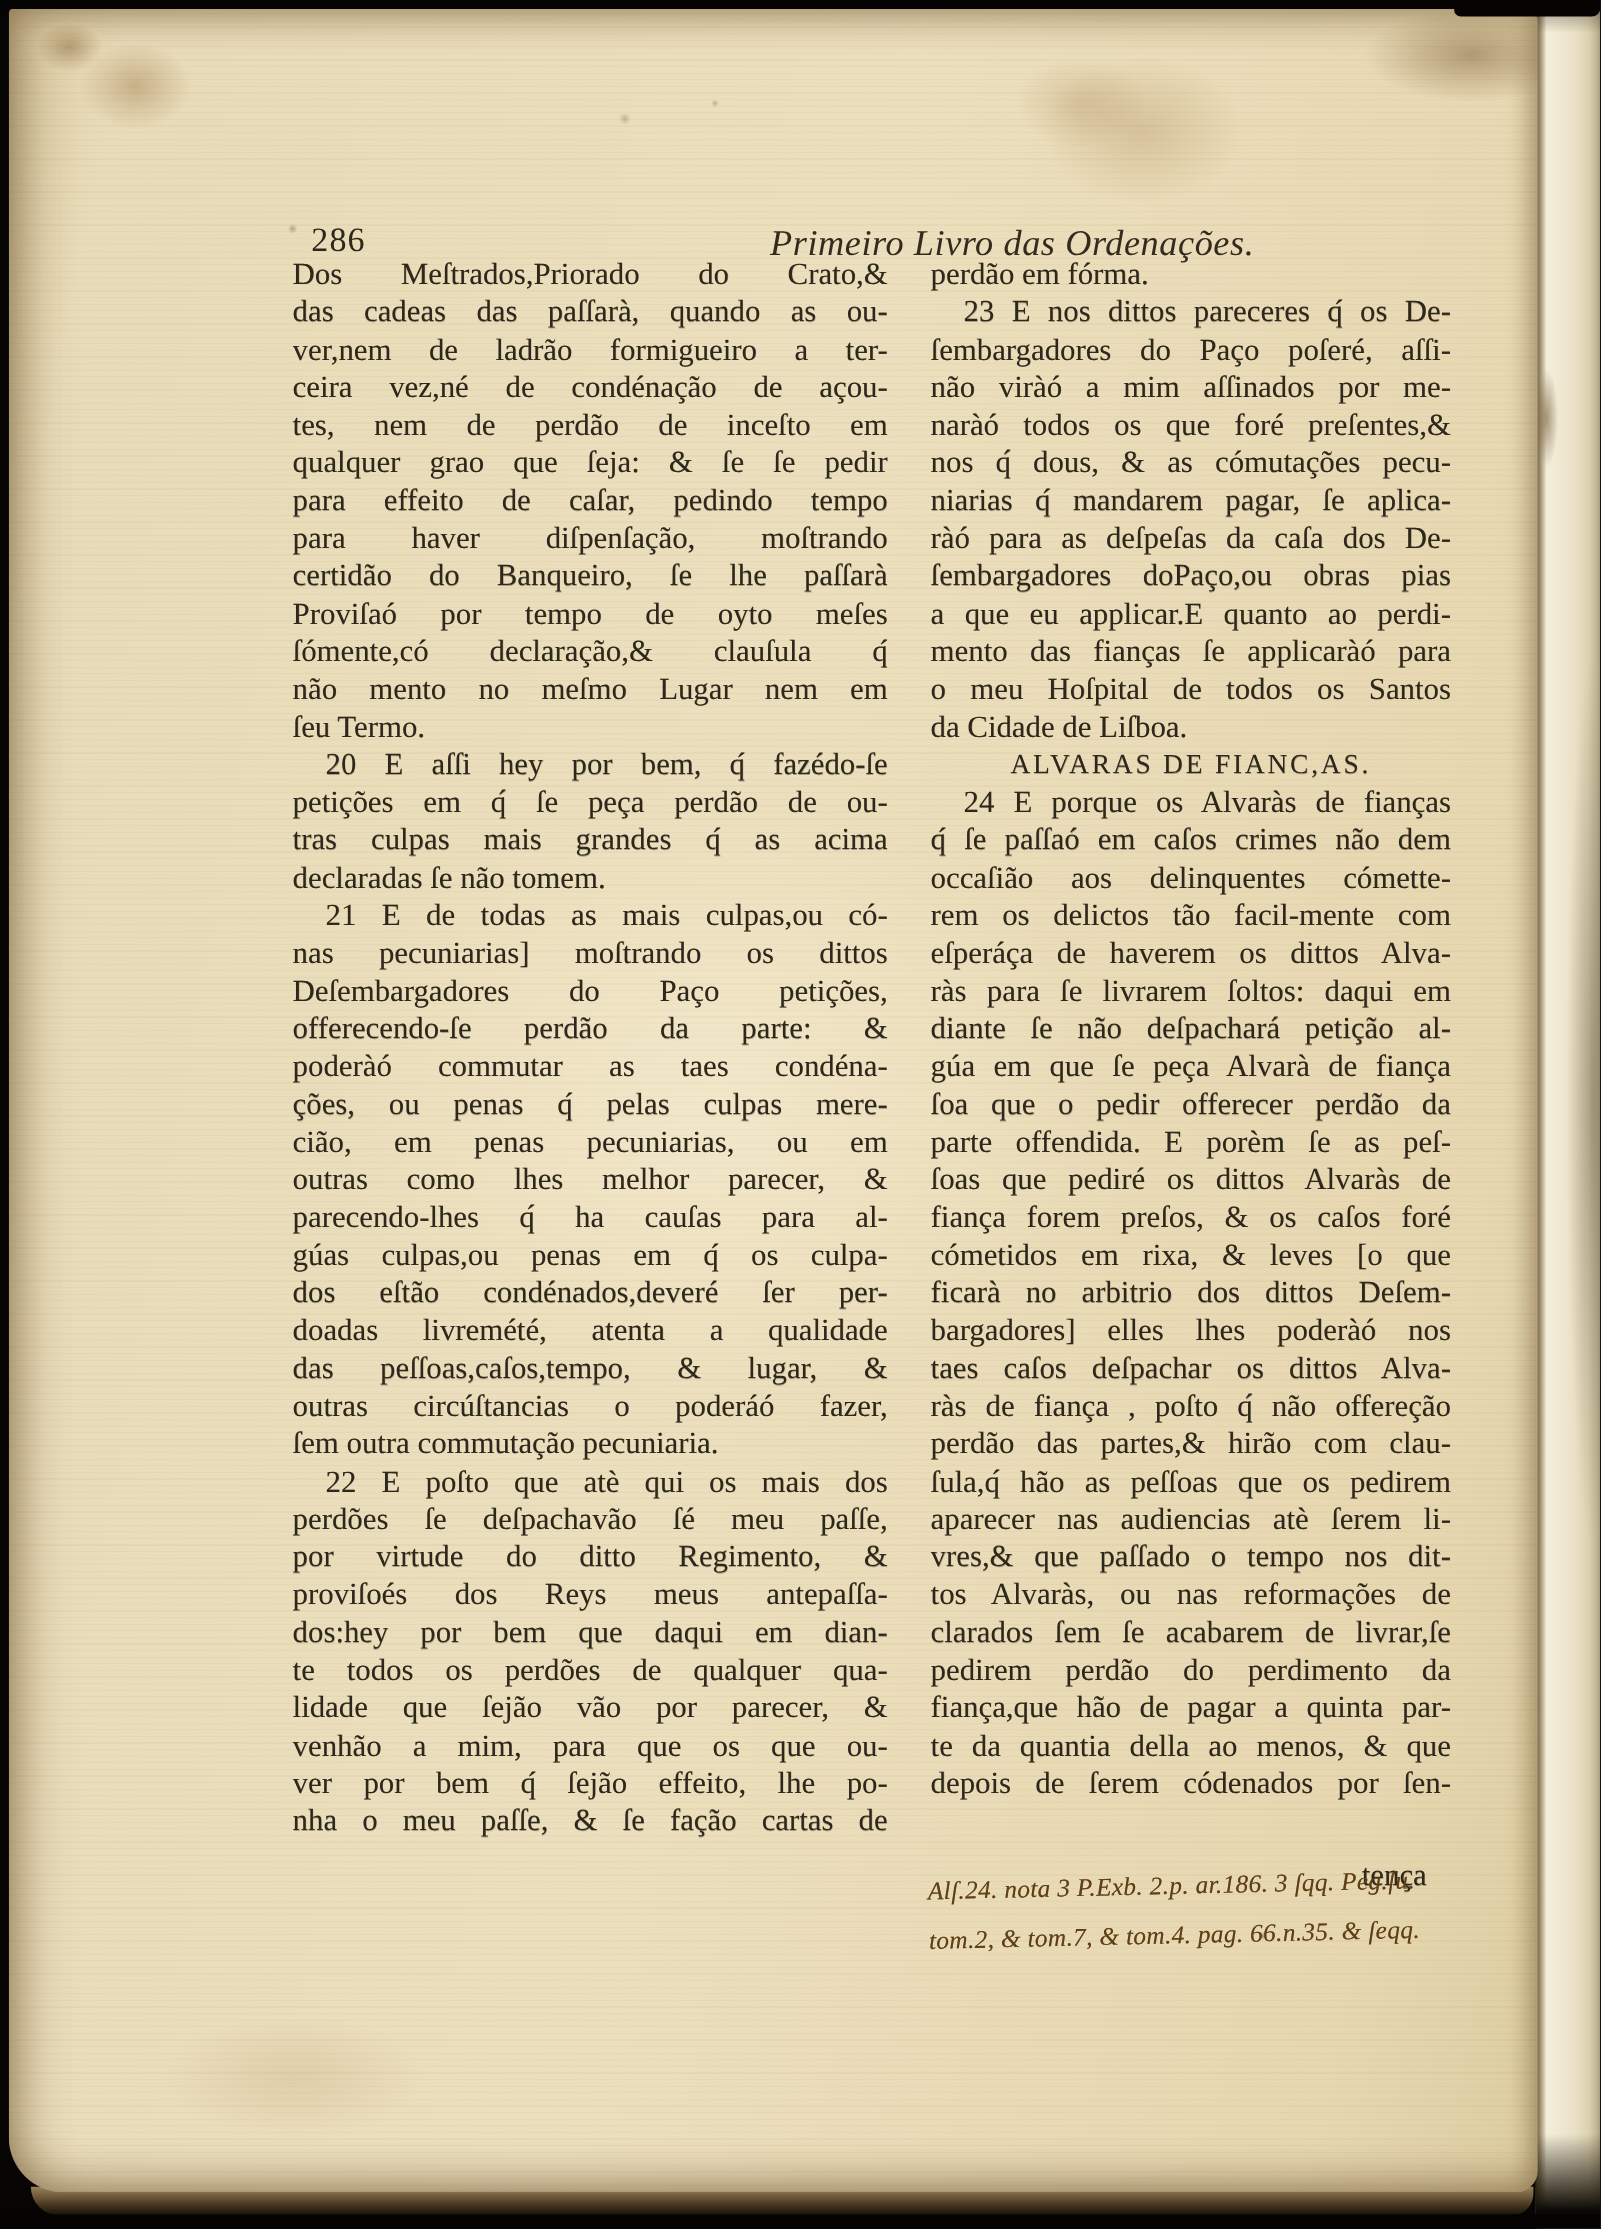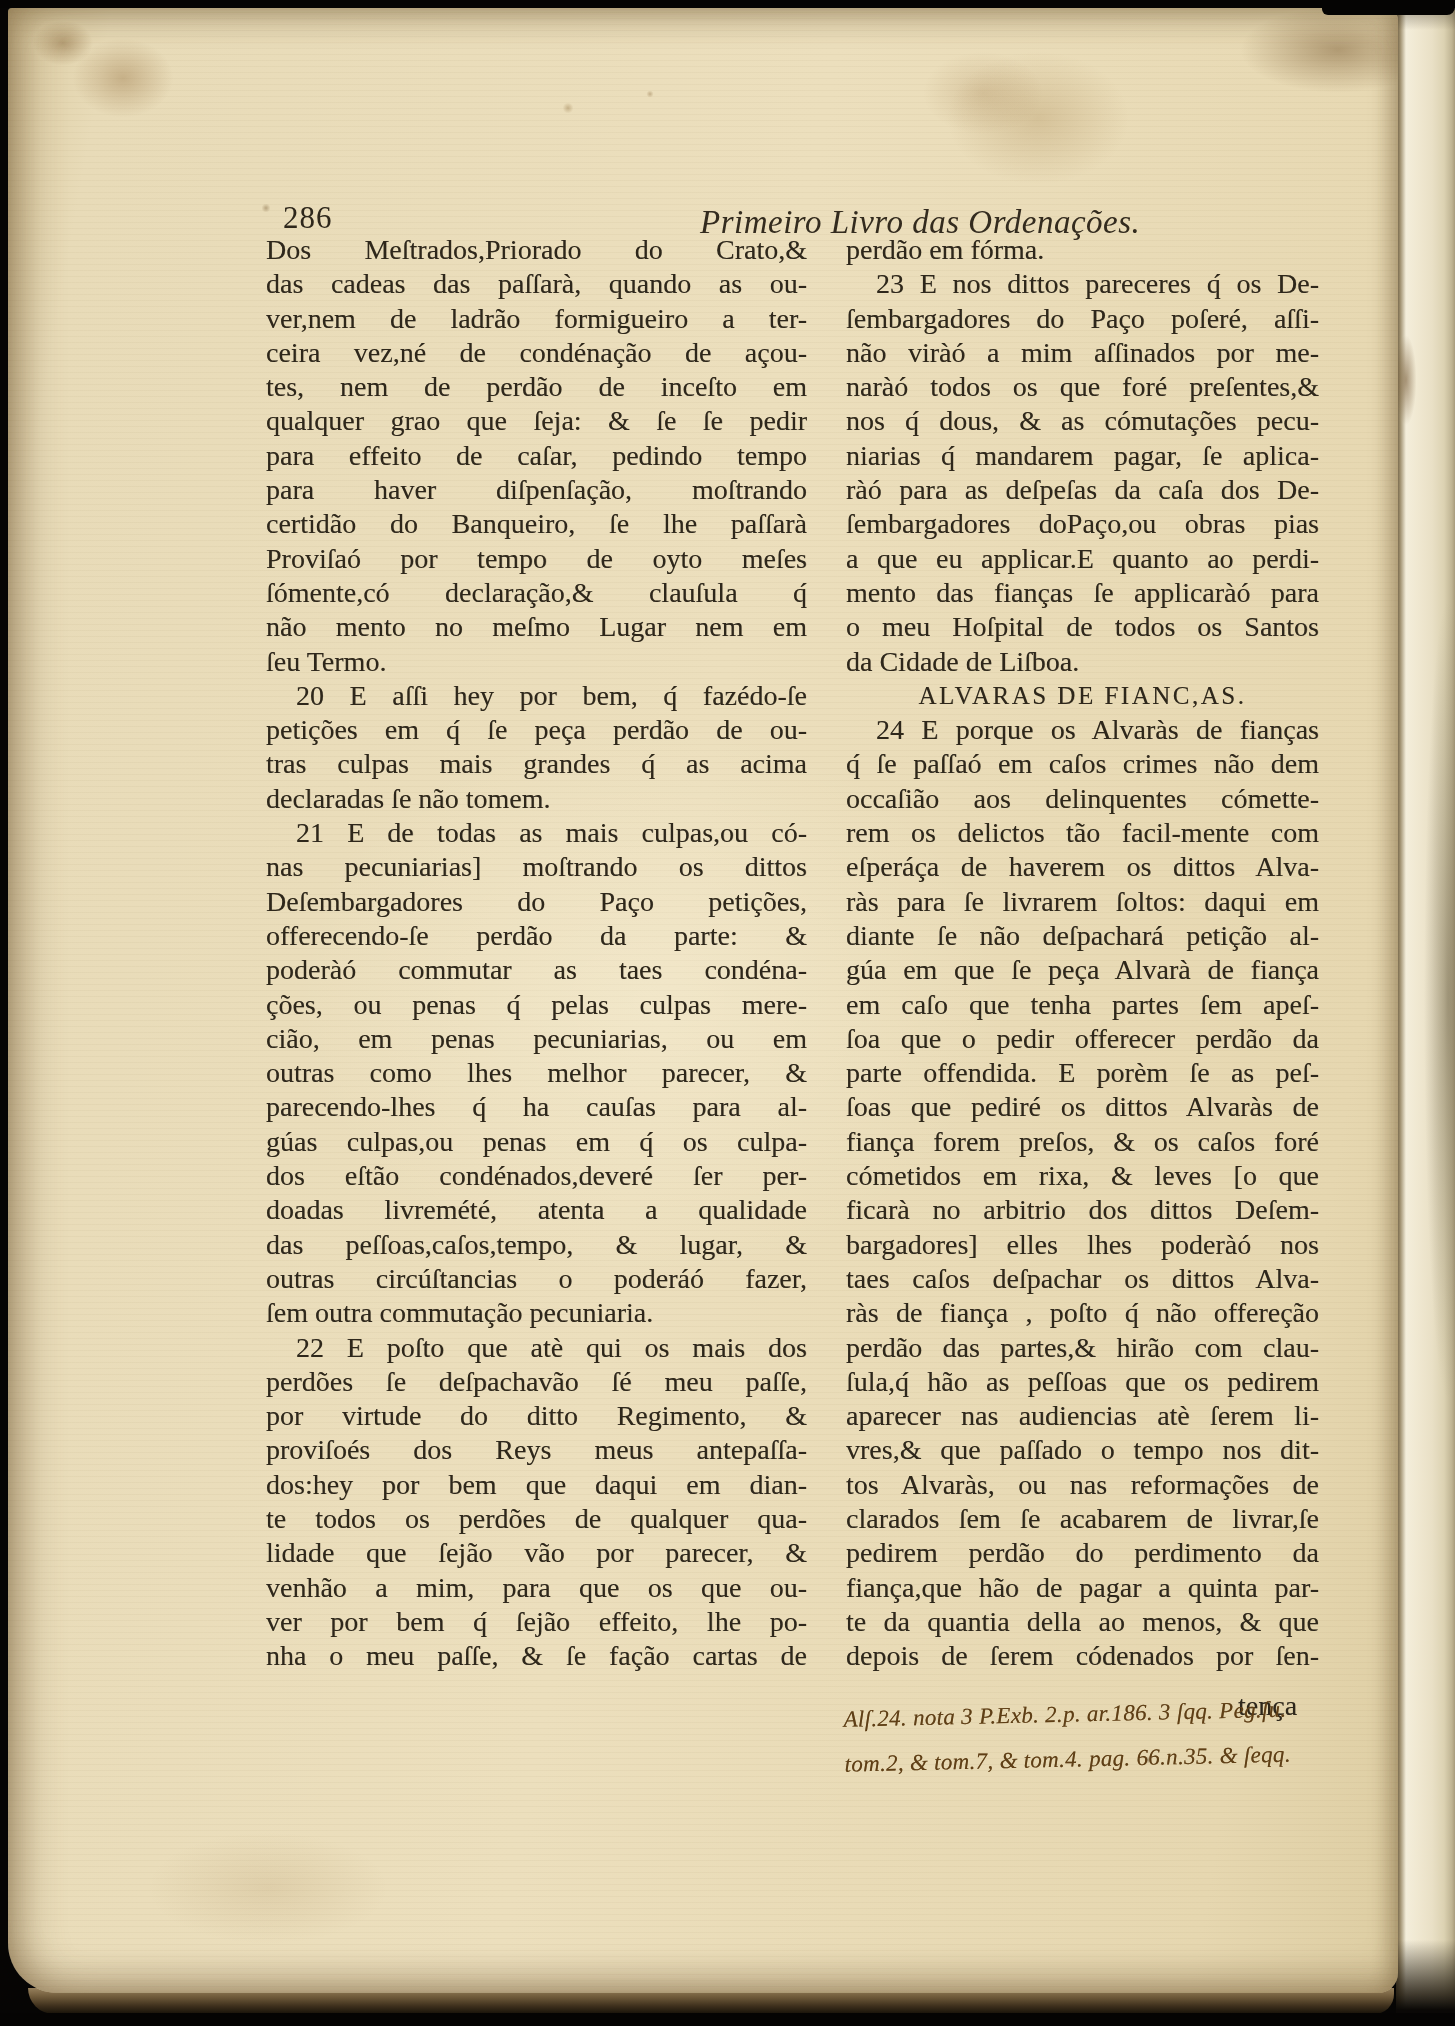--- a/index.html
+++ b/index.html
@@ -147,21 +147,20 @@
         <div class="ln">da Cidade de Liſboa.</div>
         <div class="ln hd">ALVARAS DE FIANC,AS.</div>
         <div class="ln j ind">24 E porque os Alvaràs de fianças</div>
         <div class="ln j">q́ ſe paſſaó em caſos crimes não dem</div>
         <div class="ln j">occaſião aos delinquentes cómette-</div>
         <div class="ln j">rem os delictos tão facil-mente com</div>
         <div class="ln j">eſperáça de haverem os dittos Alva-</div>
         <div class="ln j">ràs para ſe livrarem ſoltos: daqui em</div>
         <div class="ln j">diante ſe não deſpachará petição al-</div>
         <div class="ln j">gúa em que ſe peça Alvarà de fiança</div>
-        <div class="ln j">em caſo que tenha partes ſem apeſ-</div>
         <div class="ln j">ſoa que o pedir offerecer perdão da</div>
         <div class="ln j">parte offendida. E porèm ſe as peſ-</div>
         <div class="ln j">ſoas que pediré os dittos Alvaràs de</div>
         <div class="ln j">fiança forem preſos, &amp; os caſos foré</div>
         <div class="ln j">cómetidos em rixa, &amp; leves [o que</div>
         <div class="ln j">ficarà no arbitrio dos dittos Deſem-</div>
         <div class="ln j">bargadores] elles lhes poderàó nos</div>
         <div class="ln j">taes caſos deſpachar os dittos Alva-</div>
         <div class="ln j">ràs de fiança , poſto q́ não offereção</div>
         <div class="ln j">perdão das partes,&amp; hirão com clau-</div>

